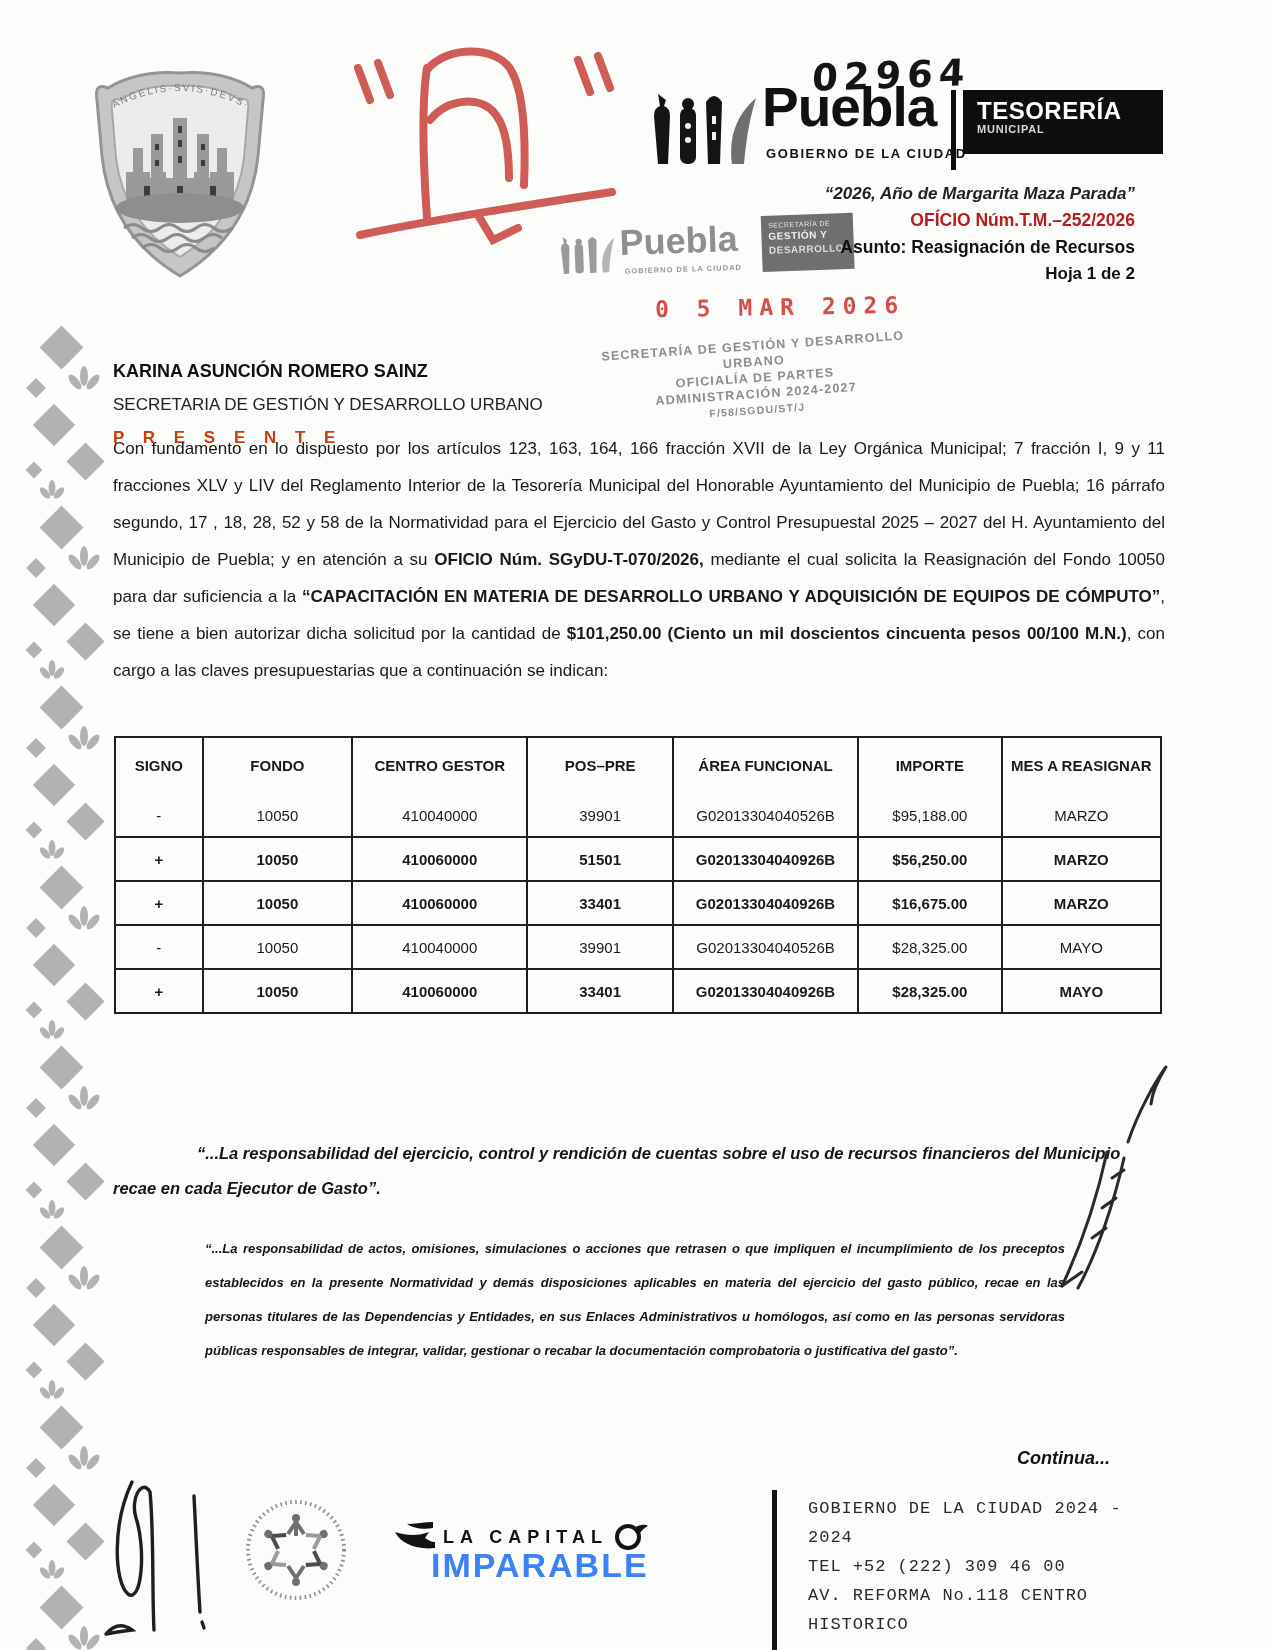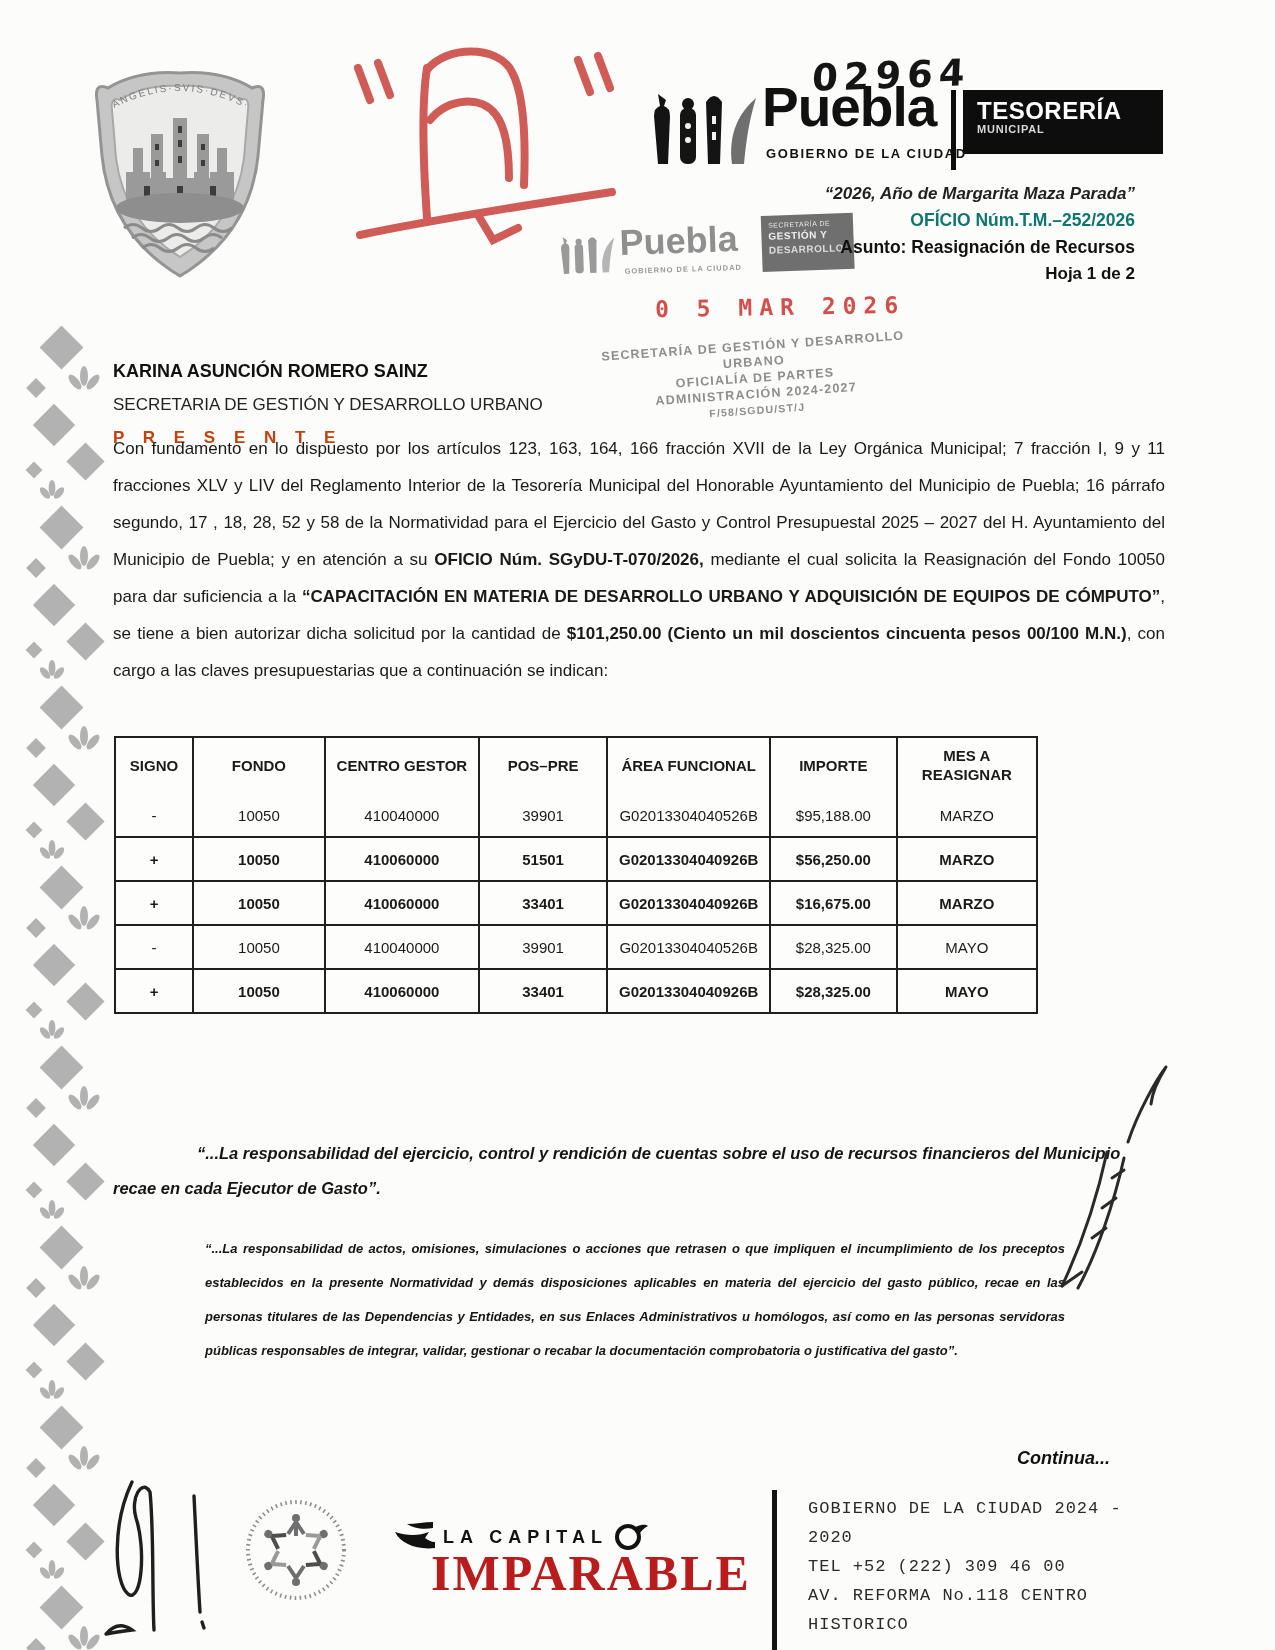--- a/index.html
+++ b/index.html
@@ -22,21 +22,21 @@
          transform:rotate(-2deg) skewX(-5deg);font-family:"DejaVu Sans", sans-serif;}
   .monuments{left:644px;top:82px;width:118px;height:88px;}
   .brand-name{left:762px;top:80px;font-size:55px;font-weight:800;letter-spacing:-1px;color:#111;line-height:1;}
   .brand-sub{left:766px;top:146px;font-size:13px;font-weight:700;letter-spacing:1.6px;color:#111;}
   .brand-divider{left:951px;top:90px;width:5px;height:80px;background:#0d0d0d;}
   .tes-box{left:963px;top:90px;width:200px;height:64px;background:#0d0d0d;color:#fff;padding:8px 0 0 14px;box-sizing:border-box;}
   .tes-box .t1{font-size:24px;font-weight:800;letter-spacing:.5px;line-height:1.05;}
   .tes-box .t2{font-size:11px;font-weight:600;color:#d8d8d8;letter-spacing:.8px;}
 
   .motto{right:140px;top:184px;font-size:17px;font-style:italic;font-weight:600;color:#222;}
-  .oficio{right:140px;top:210px;font-size:17.5px;font-weight:800;color:#0f766e;z-index:3;}
+  .oficio{right:140px;top:210px;font-size:17.5px;font-weight:800;color:#b91c1c;z-index:3;}
   .asunto{right:140px;top:237px;font-size:17.5px;font-weight:800;color:#111;z-index:3;}
   .hoja{right:140px;top:264px;font-size:17px;font-weight:800;color:#111;z-index:3;}
 
   
   .stamp2{left:556px;top:216px;width:300px;height:75px;transform:rotate(-2deg);z-index:2;}
   .stamp2 .gmon{position:absolute;left:0;top:2px;width:62px;height:62px;}
   .stamp2 .gname{position:absolute;left:64px;top:6px;font-size:36px;font-weight:800;color:#8f8f8f;line-height:1;}
   .stamp2 .gsub{position:absolute;left:68px;top:48px;font-size:7.5px;font-weight:700;letter-spacing:1px;color:#9a9a9a;}
   .stamp2 .gbox{position:absolute;left:206px;top:2px;width:92px;height:56px;background:#5c5c5c;opacity:.88;
                 padding:5px 0 0 7px;box-sizing:border-box;line-height:1.35;}
@@ -58,39 +58,39 @@
   .oficialia .sm{font-size:10.5px;}
 
   
   .intro{left:113px;top:430px;width:1052px;font-size:17px;line-height:37px;text-align:justify;color:#191919;}
   .afterp{left:113px;top:1046px;width:1052px;font-size:17px;line-height:34px;text-align:justify;text-indent:72px;color:#191919;}
   .quote1{left:113px;top:1136px;width:1052px;font-size:16.5px;line-height:35px;font-weight:700;font-style:italic;text-indent:84px;color:#151515;}
   .quote2{left:205px;top:1232px;width:860px;font-size:13px;line-height:34px;font-weight:700;font-style:italic;text-align:justify;color:#151515;}
   .continua{right:165px;top:1448px;font-size:18px;font-weight:800;font-style:italic;color:#111;}
 
   
-  .doc-table{left:114px;top:736px;width:924px;border:2px solid #1f1f1f;box-sizing:border-box;background:#fdfdfc;}
+  .doc-table{left:114px;top:736px;width:1048px;border:2px solid #1f1f1f;box-sizing:border-box;background:#fdfdfc;}
   .doc-table .tr{display:flex;border-top:2px solid #1f1f1f;}
   .doc-table .tr:first-child{border-top:none;}
   .doc-table .td,.doc-table .th{box-sizing:border-box;border-left:2px solid #1f1f1f;display:flex;align-items:center;justify-content:center;
        text-align:center;font-size:15px;color:#1a1a1a;padding:2px 6px;}
   .doc-table .td:first-child,.doc-table .th:first-child{border-left:none;}
   .doc-table .thead{display:flex;height:56px;}
   .doc-table .th{font-weight:800;line-height:1.25;}
   .doc-table .tr{height:42px;}
   .doc-table .tr.bold .td{font-weight:800;}
   .c0{width:86px;}.c1{width:150px;}.c2{width:176px;}.c3{width:146px;}.c4{width:186px;}.c5{width:144px;}.c6{width:160px;}
 
   
   .sig{left:98px;top:1452px;width:140px;height:196px;}
   .seal{left:242px;top:1496px;width:108px;height:108px;}
   .capital{left:395px;top:1522px;width:320px;}
   .capital .row1{display:flex;align-items:center;gap:6px;}
   .capital .lc{font-size:18px;font-weight:800;letter-spacing:6px;color:#121212;}
-  .capital .imp{font-size:50px;font-weight:800;letter-spacing:2px;color:#b91c1c;margin:-4px 0 0 36px;line-height:1;font-family:Liberation Serif, serif;}
+  .capital .imp{font-size:34px;font-weight:800;letter-spacing:2px;color:#3b82f6;margin:-4px 0 0 36px;line-height:1;}
   .fdivider{left:772px;top:1490px;width:5px;height:160px;background:#131313;}
   .finfo{left:808px;top:1494px;font-family:"Liberation Mono", monospace;font-size:17px;line-height:29px;
          letter-spacing:1px;color:#2a2a2a;white-space:nowrap;}
   .penmark1{left:1118px;top:1062px;width:55px;height:85px;}
   .penmark2{left:1052px;top:1148px;width:85px;height:150px;}
 </style>
 </head>
 <body>
 
 <div class="page">
@@ -375,19 +375,19 @@
           <path d="M20,6 C26,2 32,2 34,4 C30,6 26,10 24,14 Z"></path>
         </g>
       </svg>
     </div>
     <div class="imp">IMPARABLE</div>
   </div>
 
   <div class="abs fdivider"></div>
   <div class="abs finfo">
     <div>GOBIERNO DE LA CIUDAD 2024 -</div>
-    <div>2020</div>
+    <div>2024</div>
     <div>TEL +52 (222) 309 46 00</div>
     <div>AV. REFORMA No.118 CENTRO</div>
     <div>HISTORICO</div>
   </div>
 
 </div>
 
 </body></html>

